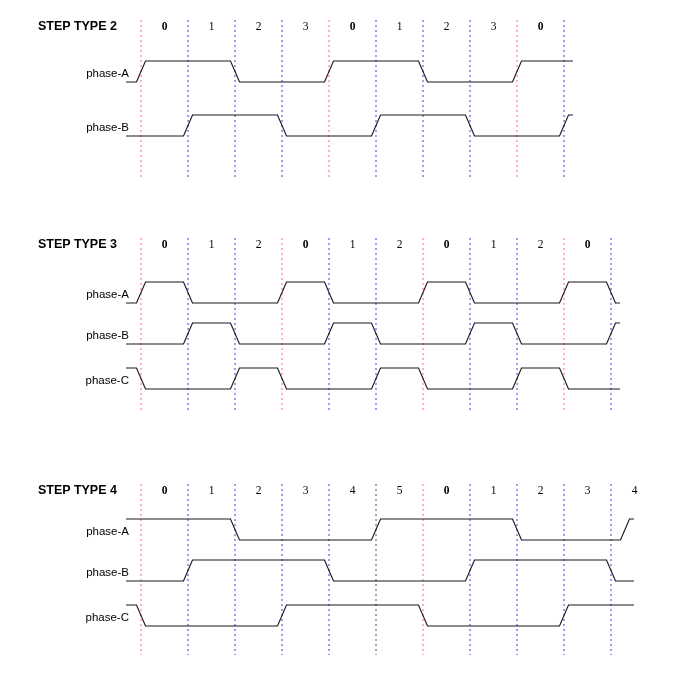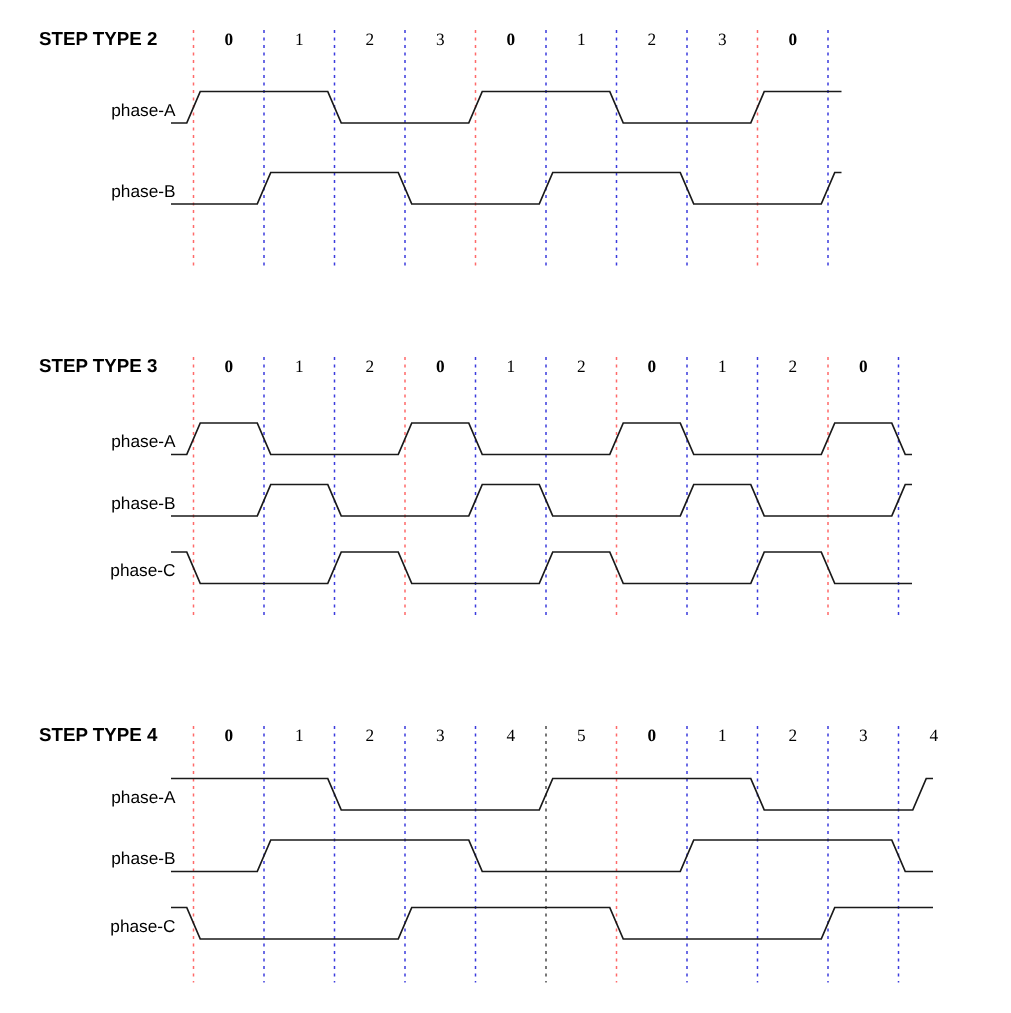--- a/index.html
+++ b/index.html
@@ -11,21 +11,21 @@
   body {
     width: 674px;
     height: 675px;
     font-family: "Liberation Sans", sans-serif;
     color: #000000;
     position: relative;
     overflow: hidden;
   }
   #diagram-root {
     position: absolute;
-    left: 4px;
+    left: 16px;
     top: 0;
     width: 642px;
     height: 675px;
   }
   svg.diagram-canvas {
     display: block;
     width: 674px;
     height: 675px;
   }
   text.block-title {

